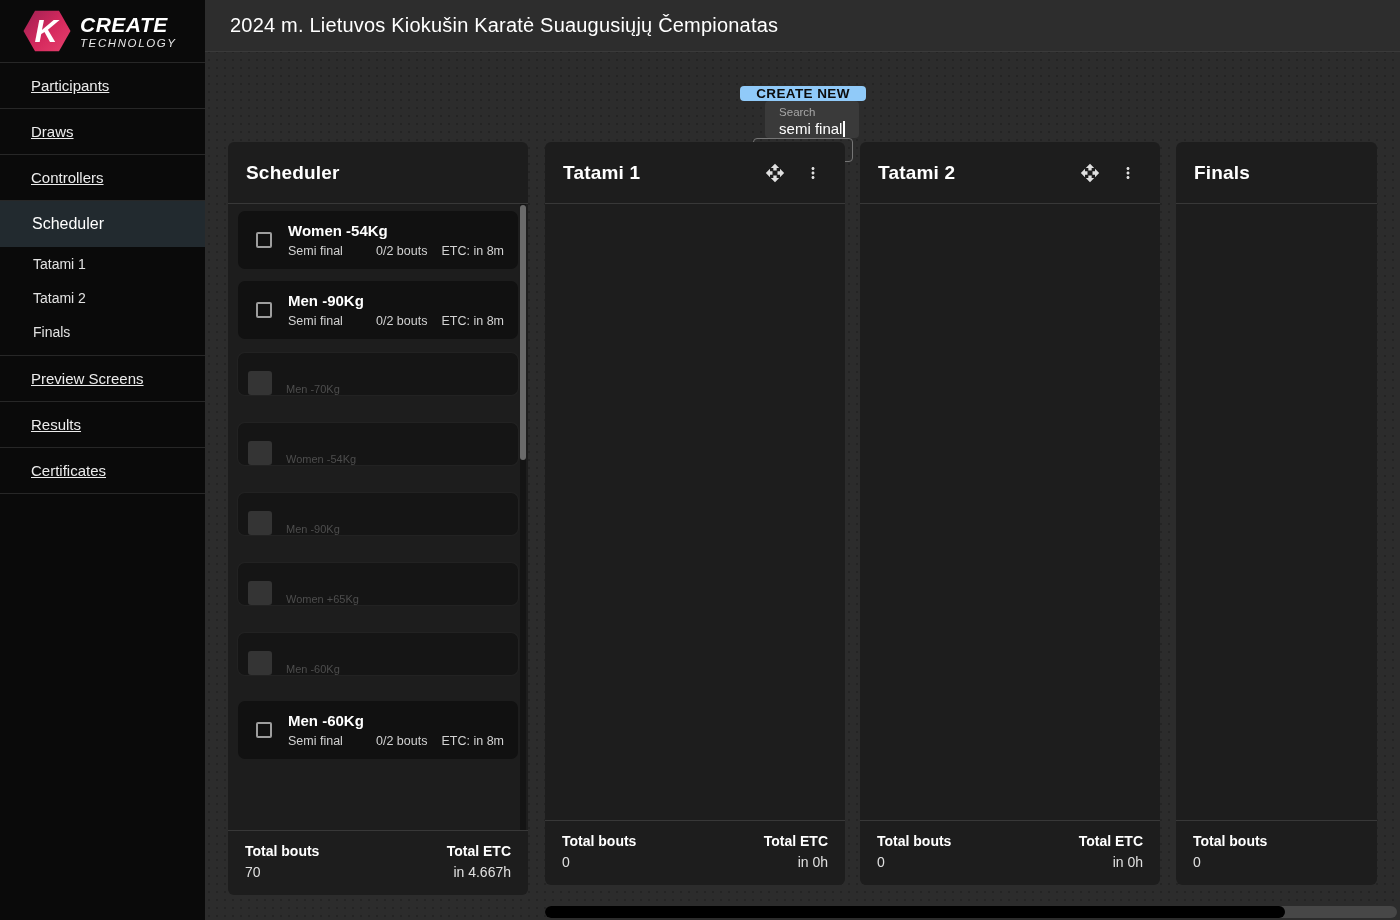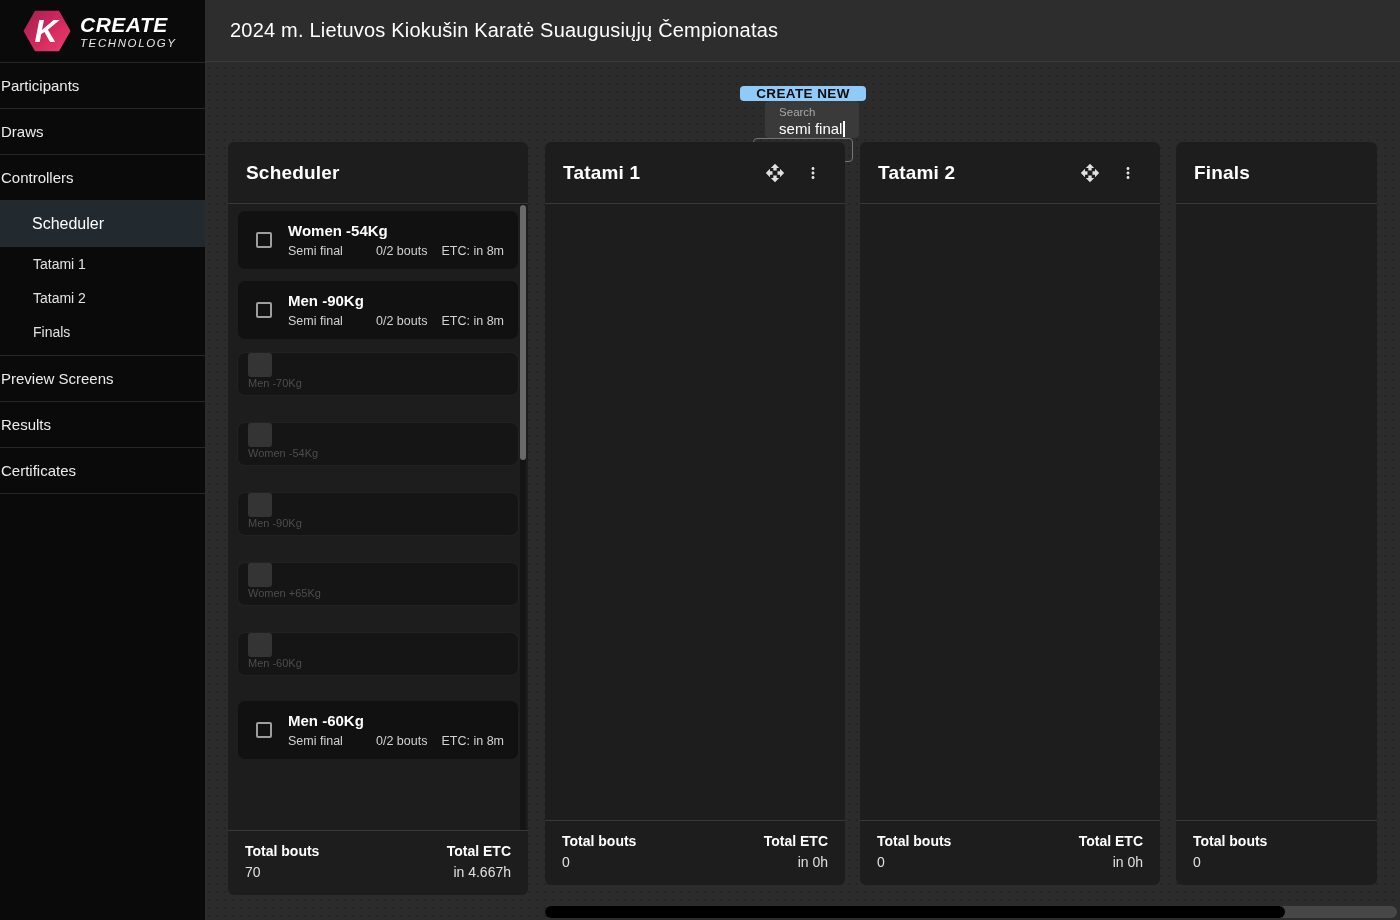--- a/index.html
+++ b/index.html
@@ -12,31 +12,31 @@
   .logo { height:63px; display:flex; align-items:center; padding-left:22px; border-bottom:1px solid #272727; }
   .hex { width:50px; height:44px; background:linear-gradient(135deg,#9c1f52 0%,#d62a5e 55%,#e8436f 100%);
          clip-path:polygon(26% 4%, 74% 4%, 97% 50%, 74% 96%, 26% 96%, 3% 50%);
          display:flex; align-items:center; justify-content:center; flex:0 0 auto; }
   .hex span { color:#fff; font-weight:bold; font-style:italic; font-size:32px; line-height:1; transform:translateX(-1px); }
   .brand-text { margin-left:8px; display:flex; flex-direction:column; }
   .brand-name { color:#fff; font-weight:bold; font-style:italic; font-size:21px; letter-spacing:.5px; line-height:1; }
   .brand-sub  { color:#e8e8e8; font-style:italic; font-size:11.5px; letter-spacing:1.6px; margin-top:2px; }
 
   .nav-item { color:#ececec; font-size:15px; display:flex; align-items:center; cursor:pointer; }
-  .nav-top { height:46px; padding-left:1px; border-bottom:1px solid #272727; }
+  .nav-top { height:46px; padding-left:31px; border-bottom:1px solid #272727;text-decoration:underline; }
   .nav-sub-main { height:46px; padding-left:32px; font-size:16px; color:#fff; background:#222a2f; }
   .nav-sub { height:34px; padding-left:33px; font-size:14px; color:#e2e2e2; }
   .nav-sub-group { border-bottom:1px solid #272727; padding-bottom:6px; }
 
   
   .main { position:absolute; left:205px; top:0; width:1195px; height:920px;
           background-color:#2c2c2c;
           background-image:radial-gradient(circle,#242424 1px, transparent 1.3px);
           background-size:8px 8px; }
-  .appbar { position:absolute; left:0; top:0; width:100%; height:62px; background:#2d2d2d;
+  .appbar { position:absolute; left:0; top:0; width:100%; height:52px; background:#2d2d2d;
             border-bottom:1px solid #3a3a3a; display:flex; align-items:center; padding-left:25px; }
   .appbar h1 { color:#fff; font-size:20px; font-weight:normal; letter-spacing:.2px; }
 
   
   .toolbar { position:absolute; left:25px; top:84px; width:1146px; height:40px; display:flex; align-items:center;flex-direction:column; }
   .btn-primary { height:33px; margin-top:2px; padding:0 16px; background:#90caf9; color:#0c0c0c;
                  border:none; border-radius:4px; font-size:13.5px; font-weight:bold; letter-spacing:.4px;
                  font-family:"Liberation Sans", sans-serif; cursor:pointer; }
   .search { flex:1; margin-left:18px; height:40px; background:#3a3a3a; border-radius:4px;
             padding:5px 14px 0 14px; cursor:text; }
@@ -70,22 +70,22 @@
   .card.active { height:60px; display:flex; align-items:center; padding:0 14px 0 10px; }
   .card.active + .card.active { margin-top:10px; }
   .checkbox { width:16px; height:16px; border:2px solid #9e9e9e; border-radius:2px; margin:0 16px 0 8px; flex:0 0 auto; cursor:pointer; }
   .card-body { flex:1; min-width:0; }
   .card-title { color:#fff; font-size:15px; font-weight:bold; }
   .card-sub { display:flex; margin-top:5px; font-size:12.5px; color:#d2d2d2; }
   .card-sub .round { width:88px; }
   .card-sub .bouts { flex:1; }
   .card-sub .etc { text-align:right; }
 
-  .card.disabled { height:44px; display:flex; align-items:flex-start; padding:0 10px;
-                   background:#151515; border-color:rgba(255,255,255,0.06); margin-top:26px;flex-direction:column; }
+  .card.disabled { height:44px; display:flex; align-items:flex-end; padding:0 10px;
+                   background:#151515; border-color:rgba(255,255,255,0.06); margin-top:26px; }
   .card.disabled:first-of-type { margin-top:0; }
   .cd-first { margin-top:12px !important; }
   .cd-lastgap { margin-top:24px !important; }
   .checkbox-disabled { width:24px; height:24px; background:#343434; border-radius:3px; margin:0 14px 0 0; flex:0 0 auto; }
   .card-title-disabled { color:#4d4d4d; font-size:11px; }
 
   .vscroll-track { position:absolute; right:2px; top:62px; width:6px; height:626px; background:#141414; }
   .vscroll-thumb { position:absolute; right:2px; top:63px; width:6px; height:255px; background:#6a6a6a; border-radius:3px; cursor:grab; }
 
   

